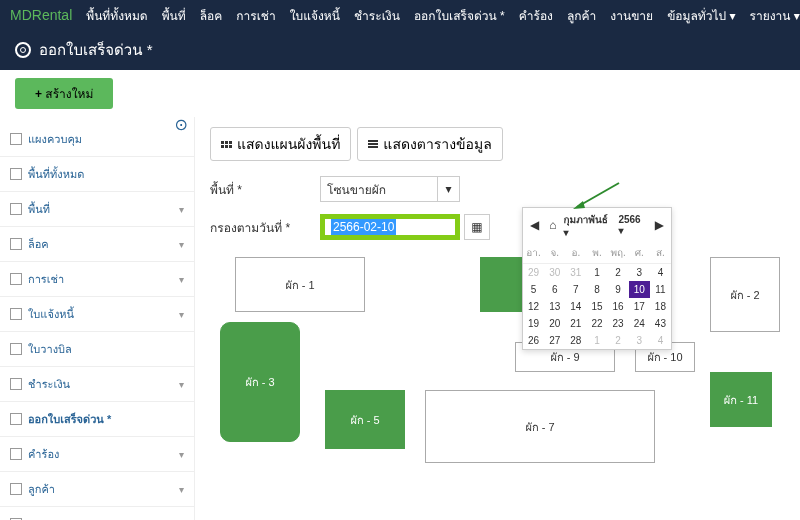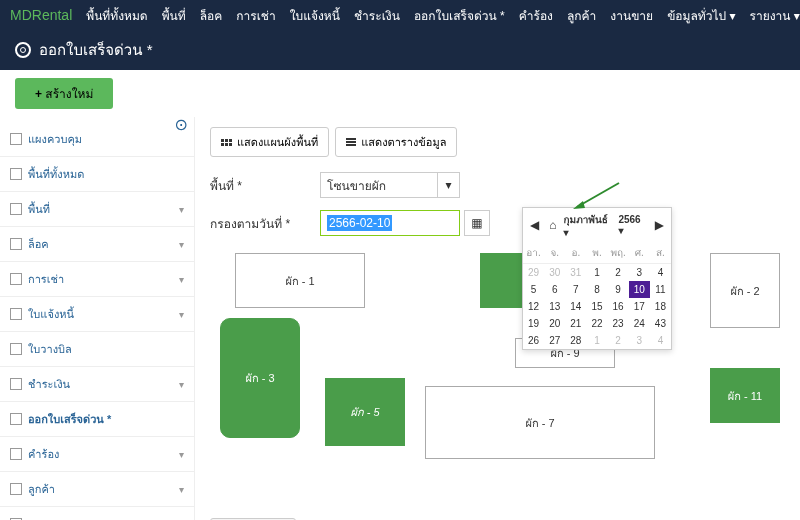--- a/index.html
+++ b/index.html
@@ -15,30 +15,30 @@
 .btn-new::before{content:'+ ';font-weight:bold}
 .main{display:flex}
 .sidebar{width:195px;border-right:1px solid #eee;padding:5px 0;position:relative}
 .collapse-btn{position:absolute;right:6px;top:-2px;color:#2a6496;font-size:16px;cursor:pointer}
 .side-item{display:flex;align-items:center;padding:8px 10px;border-bottom:1px solid #eee;color:#2a6496;cursor:pointer;font-size:11px}
 .side-item .fold-icon{width:12px;height:12px;border:1px solid #999;margin-right:6px;display:inline-block;position:relative;flex-shrink:0}
 .side-item.active{font-weight:bold}
 .side-item .caret{margin-left:auto;font-size:10px;color:#999}
 .content{flex:1;padding:10px 15px;position:relative}
 .view-tabs{display:flex;gap:6px;margin-bottom:15px}
-.tab-btn{border:1px solid #ccc;background:#fff;padding:5px 10px;border-radius:3px;cursor:pointer;font-size:11px;display:flex;align-items:center;gap:5px}
+.tab-btn{border:1px solid #ccc;background:#fff;padding:5px 10px;border-radius:3px;cursor:pointer;font-size:14px;display:flex;align-items:center;gap:5px}
 .tab-btn .grid-icon{display:inline-grid;grid-template-columns:repeat(3,3px);grid-template-rows:repeat(2,3px);gap:1px}
 .tab-btn .grid-icon i{background:#333;display:block}
 .tab-btn .list-icon{display:inline-flex;flex-direction:column;gap:1.5px}
 .tab-btn .list-icon i{width:10px;height:1.5px;background:#333;display:block}
 .form-row{display:flex;align-items:center;margin-bottom:12px;font-size:12px}
 .form-row label{width:110px}
 .select-wrap{width:140px;border:1px solid #ccc;height:26px;display:flex;align-items:center;padding:0 6px;position:relative;background:#fff}
 .select-wrap .dd{position:absolute;right:0;top:0;width:22px;height:100%;border-left:1px solid #ccc;display:flex;align-items:center;justify-content:center}
-.date-input{width:140px;border:1px solid #84cc16;height:26px;padding:0 6px;background:#fff;display:flex;align-items:center}
+.date-input{width:140px;border:5px solid #84cc16;height:26px;padding:0 6px;background:#fff;display:flex;align-items:center}
 .date-input span{background:#3399ff;color:#fff;padding:1px 2px}
 .cal-btn{width:26px;height:26px;border:1px solid #ccc;margin-left:4px;display:flex;align-items:center;justify-content:center;cursor:pointer;background:#fff}
 .datepicker{position:absolute;left:327px;top:90px;width:150px;background:#fff;border:1px solid #ccc;box-shadow:0 2px 6px rgba(0,0,0,0.15);z-index:10;font-size:10px}
 .dp-head{display:flex;align-items:center;justify-content:center;padding:4px;gap:4px}
 .dp-head .nav{cursor:pointer;padding:0 3px;font-size:12px}
 .dp-head .title{font-weight:bold}
 .dp-grid{width:100%;border-collapse:collapse}
 .dp-grid th,.dp-grid td{text-align:center;padding:3px 0;width:14.28%;font-size:10px}
 .dp-grid th{color:#999;font-weight:normal;border-bottom:1px solid #eee}
 .dp-grid td{cursor:pointer;color:#333}
@@ -255,25 +255,26 @@
               <td class="muted">4</td>
             </tr>
           </tbody>
       </table>
     </div>
 
     <div class="floorplan" id="floorplan">
         <div class="lot" style="left: 25px; top: 5px; width: 130px; height: 55px;">ผัก - 1</div>
         <div class="lot" style="left: 500px; top: 5px; width: 70px; height: 75px;">ผัก - 2</div>
         <div class="lot occ" style="left: 10px; top: 70px; width: 80px; height: 120px; border-radius: 10px;">ผัก - 3</div>
-        <div class="lot occ" style="left: 115px; top: 130px; width: 80px; height: 68px; font-style: italic;">ผัก - 5</div>
+        <div class="lot occ" style="left: 115px; top: 138px; width: 80px; height: 59px;">ผัก - 5</div>
         <div class="lot occ" style="left: 270px; top: 5px; width: 190px; height: 55px;">ผัก - 6</div>
         <div class="lot" style="left: 215px; top: 138px; width: 230px; height: 73px;">ผัก - 7</div>
         <div class="lot" style="left: 305px; top: 90px; width: 100px; height: 30px;">ผัก - 9</div>
-        <div class="lot occ" style="left: 500px; top: 120px; width: 70px; height: 55px;">ผัก - 11</div>
+        <div class="lot" style="left: 425px; top: 90px; width: 60px; height: 30px;">ผัก - 10</div>
+        <div class="lot occ" style="left: 500px; top: 120px; width: 62px; height: 55px;">ผัก - 11</div>
       </div>
 
     <div class="footer-tab">
       <button>ข้อมูลการเช่า</button>
     </div>
 
   </div>
 </div>
 
 </body></html>

